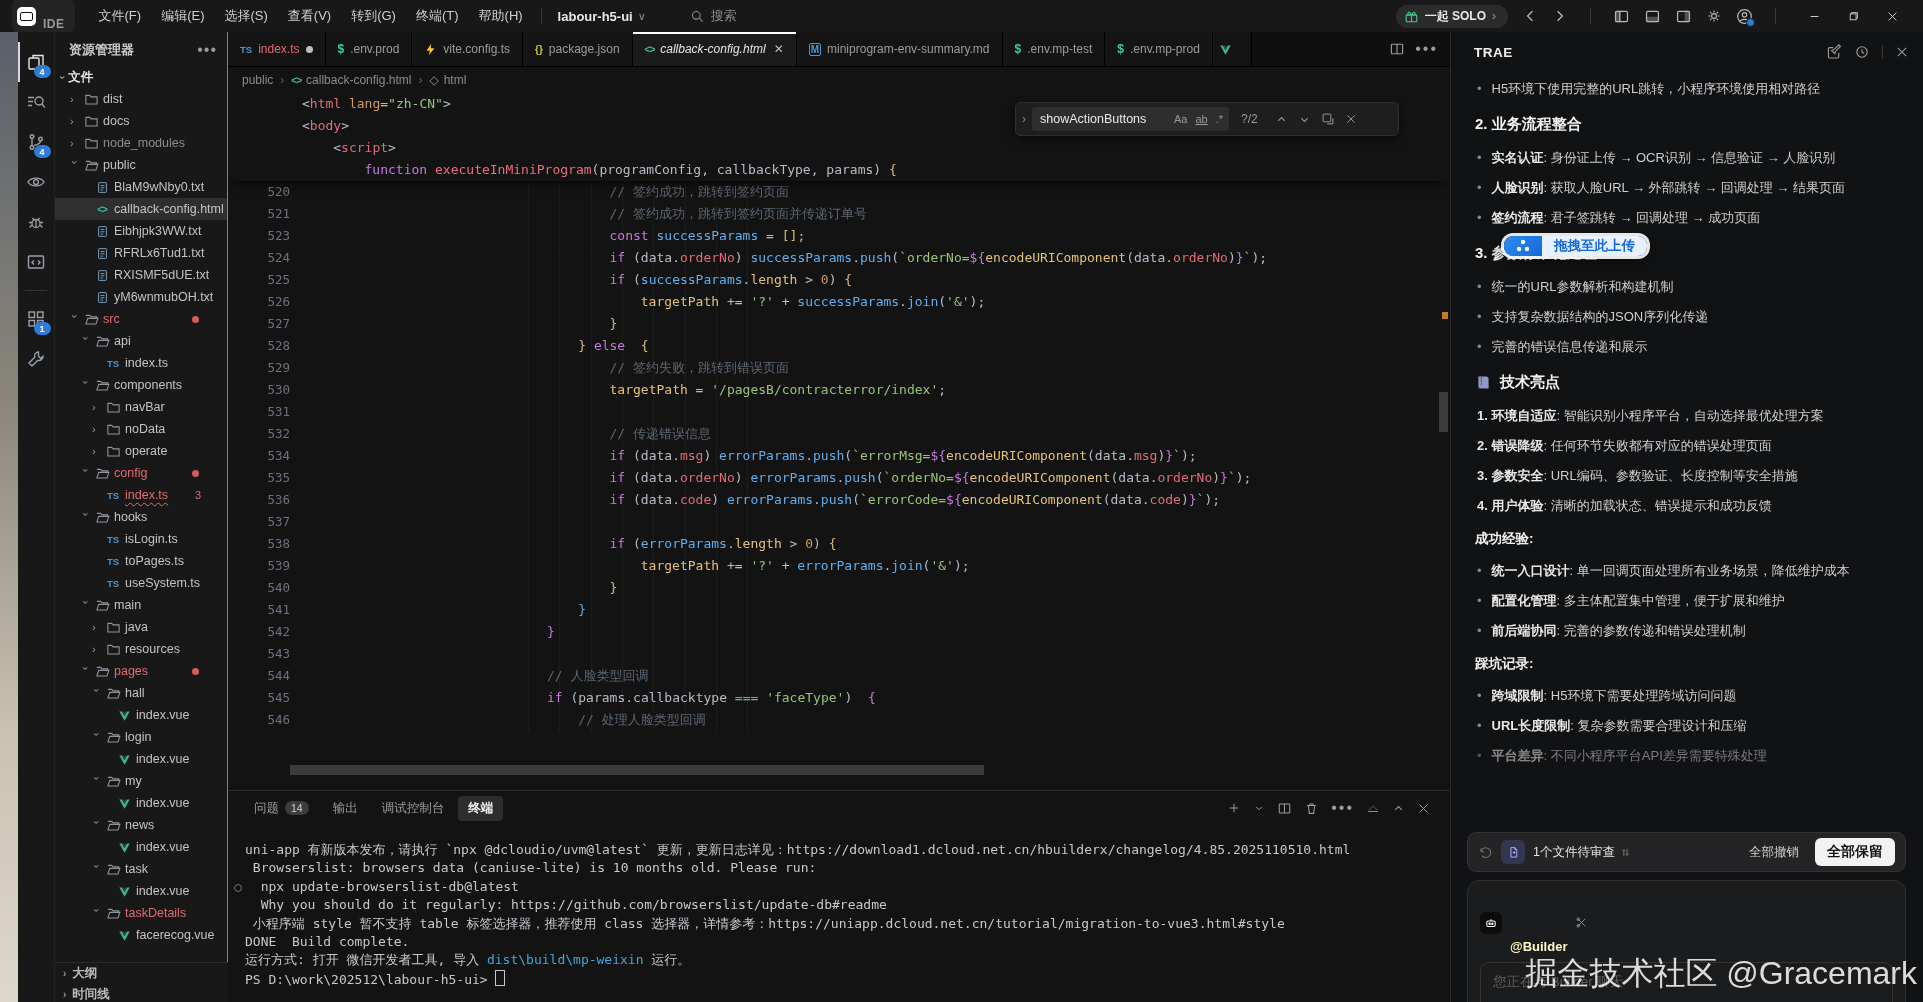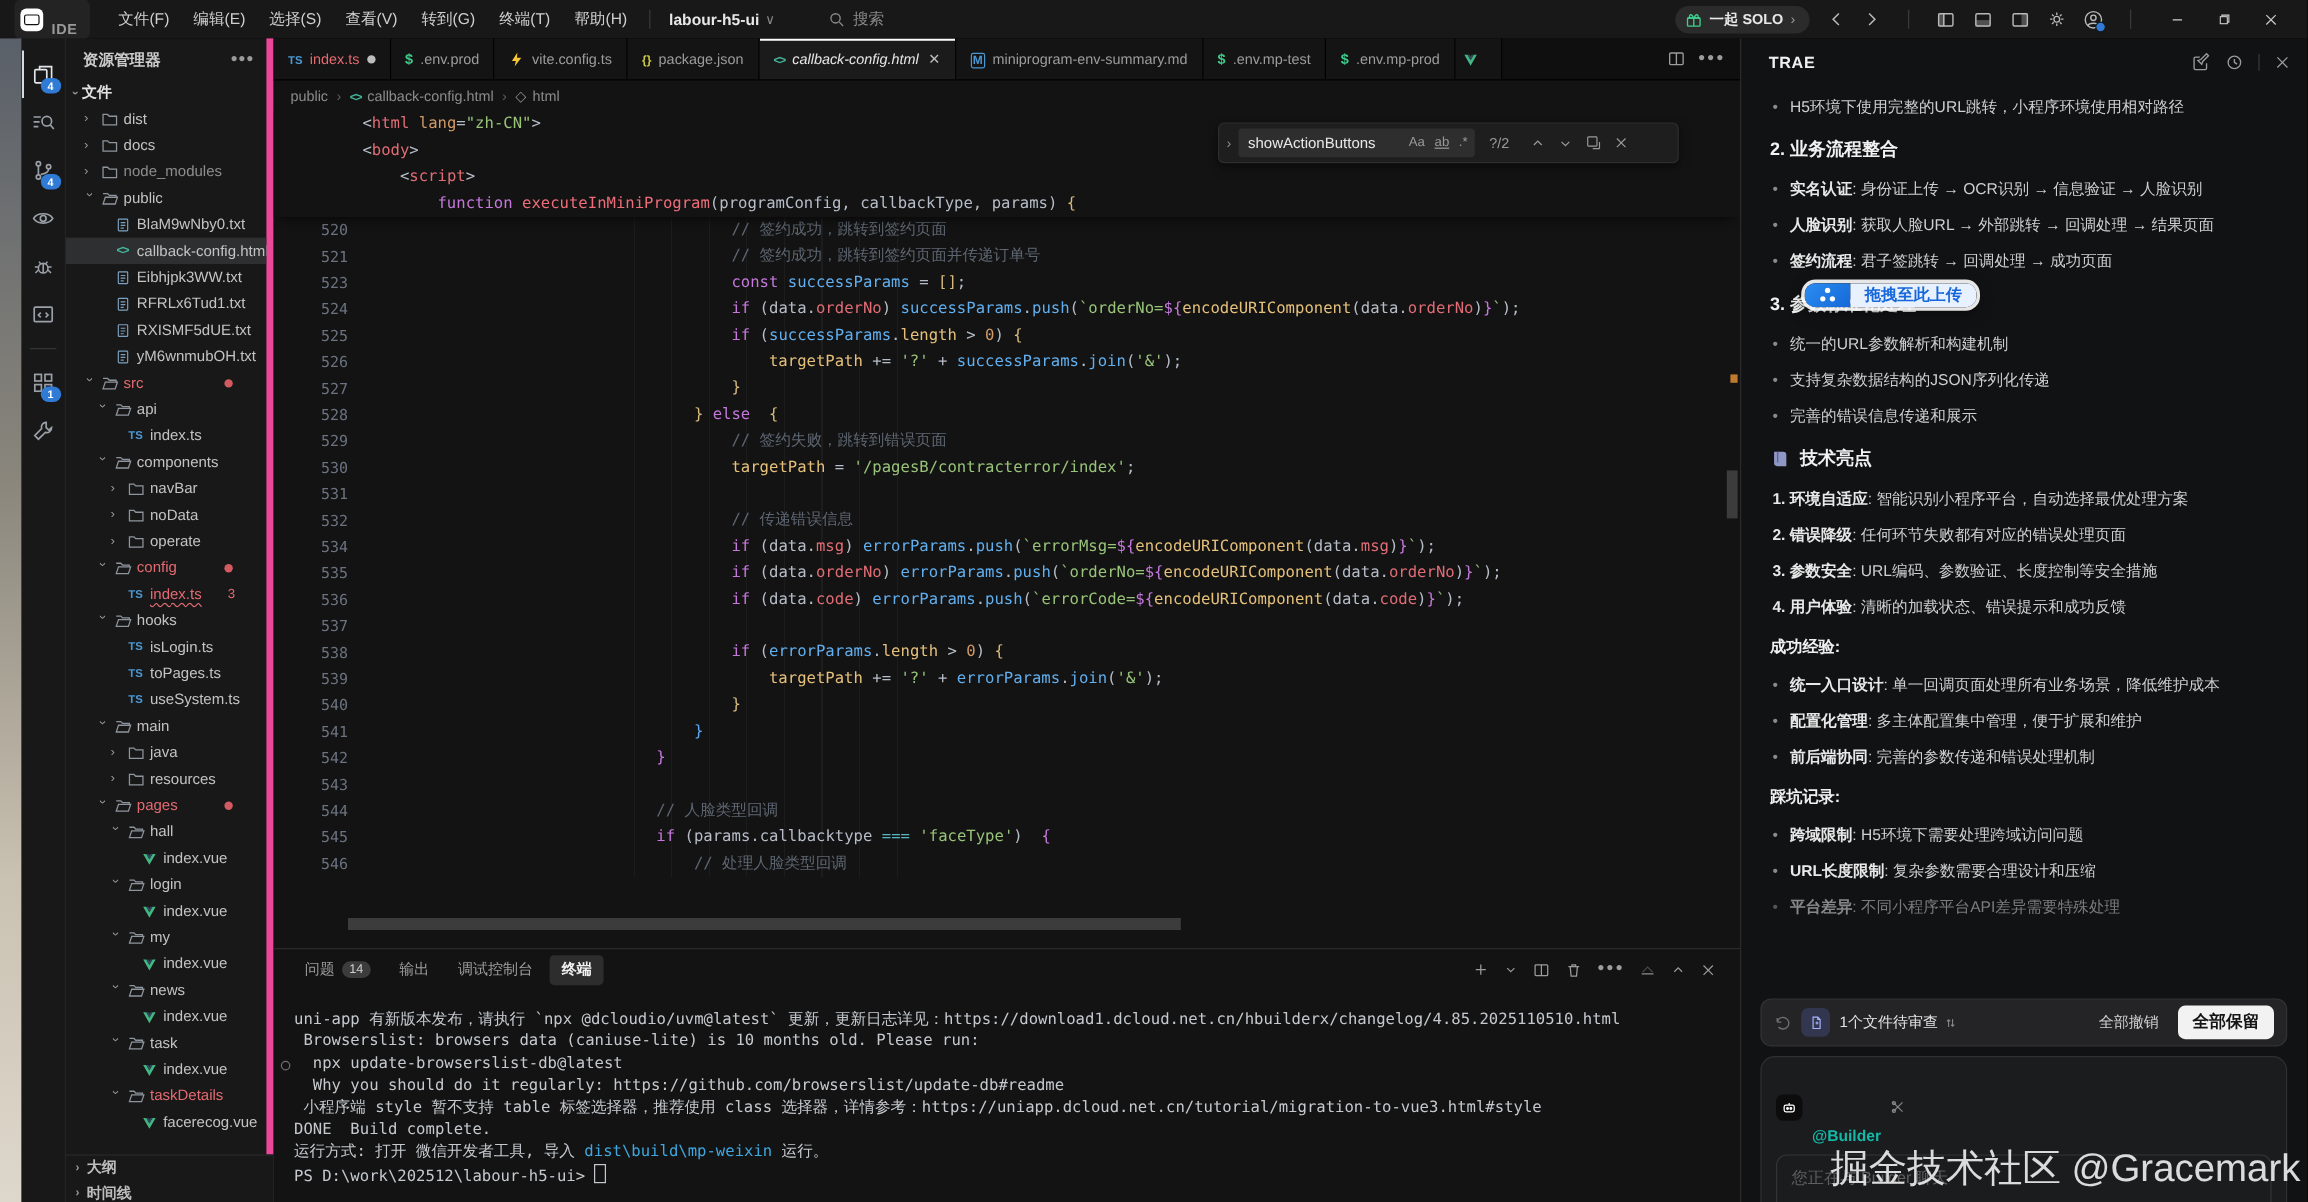--- a/index.html
+++ b/index.html
@@ -35,21 +35,21 @@
              background:linear-gradient(#5a6069,#8a867c 38%,#c9c1b1 72%,#ded8cc);}
   
   .activitybar{left:18px;top:32px;width:37px;height:970px;background:#181818;border-right:1px solid #242424;
                display:flex;flex-direction:column;align-items:center;padding-top:10px;box-sizing:border-box;}
   .act-item{position:relative;width:37px;height:40px;display:flex;align-items:center;justify-content:center;color:#9aa0a8;}
   .act-item.active{color:#e2e5e9;box-shadow:inset 2px 0 0 #d7dae0;}
   .act-badge{position:absolute;right:4px;bottom:4px;min-width:13px;height:13px;border-radius:8px;background:#2f7bd6;
              color:#fff;font-size:9px;display:flex;align-items:center;justify-content:center;padding:0 2px;font-weight:bold;}
   .act-sep{width:22px;height:1px;background:#333;margin:8px 0;}
   
-  .sidebar{left:55px;top:32px;width:173px;height:970px;background:#181818;border-right:6px solid #ec4899;
+  .sidebar{left:55px;top:32px;width:173px;height:970px;background:#181818;border-right:1px solid #ec4899;
            box-sizing:border-box;overflow:hidden;}
   .sb-header{display:flex;align-items:center;justify-content:space-between;padding:9px 10px 6px 14px;}
   .sb-title{font-size:13px;color:#cccccc;font-weight:bold;}
   .sb-more{color:#9a9a9a;letter-spacing:1px;}
   .sb-section{display:flex;align-items:center;gap:4px;padding:4px 0 2px 6px;font-size:12.5px;color:#e3e3e3;font-weight:bold;}
   .sb-section .chev{font-size:10px;color:#9a9a9a;transform:rotate(90deg);display:inline-block;}
   .tree{font-size:12.5px;}
   .trow{position:relative;height:22px;display:flex;align-items:center;gap:4px;color:#c3c3c3;white-space:nowrap;}
   .trow.selected{background:#2d2f31;}
   .trow .chev{font-size:11px;color:#9a9a9a;width:9px;flex:none;display:inline-block;}
@@ -146,21 +146,21 @@
   .rv-ico1{color:#6f6f6f;display:flex;}
   .rv-ico2{width:24px;height:24px;border-radius:6px;background:#32364f;display:flex;align-items:center;justify-content:center;}
   .rv-text{font-size:12.5px;color:#e3e3e3;display:flex;align-items:center;gap:5px;}
   .rv-sort{color:#8a8a8a;display:flex;}
   .rv-undo{margin-left:auto;font-size:12.5px;color:#cfcfcf;padding:4px 8px;}
   .rv-keep{font-size:14px;font-weight:bold;color:#151515;background:#f2f2f2;border-radius:6px;padding:5px 12px;}
   .chat-card{position:absolute;left:16px;top:848px;width:439px;height:150px;background:#1b1c1e;border:1px solid #303030;
              border-radius:12px;box-sizing:border-box;padding:10px 12px;}
   .chat-head{display:flex;align-items:center;gap:8px;}
   .robot-ico{width:22px;height:22px;background:#0c0c0c;border-radius:6px;display:flex;align-items:center;justify-content:center;}
-  .chat-agent{font-size:13px;font-weight:bold;color:#14b8a6;margin-top:48px;}
+  .chat-agent{font-size:13px;font-weight:bold;color:#fef9c3;margin-top:48px;}
   .chat-tool{color:#8a8a8a;display:flex;}
   .chat-well{margin-top:8px;height:92px;border:1px solid #343434;border-radius:9px;position:relative;padding:10px 12px;box-sizing:border-box;}
   .chat-ph{font-size:13.5px;color:#5f5f5f;}
   .chat-bottom{position:absolute;left:12px;right:10px;bottom:8px;display:flex;align-items:center;gap:16px;}
   .chat-sym{color:#9a9a9a;font-size:15px;}
   .chat-model{margin-left:auto;color:#777;font-size:13px;display:flex;align-items:flex-end;gap:4px;}
   .chat-img{color:#888;display:flex;}
   .send-btn{width:26px;height:26px;border-radius:7px;background:#35b97c;display:flex;align-items:center;justify-content:center;}
   .watermark{position:absolute;right:6px;top:920px;font-size:32px;color:rgba(233,233,233,.93);z-index:30;
              white-space:nowrap;font-weight:500;}

